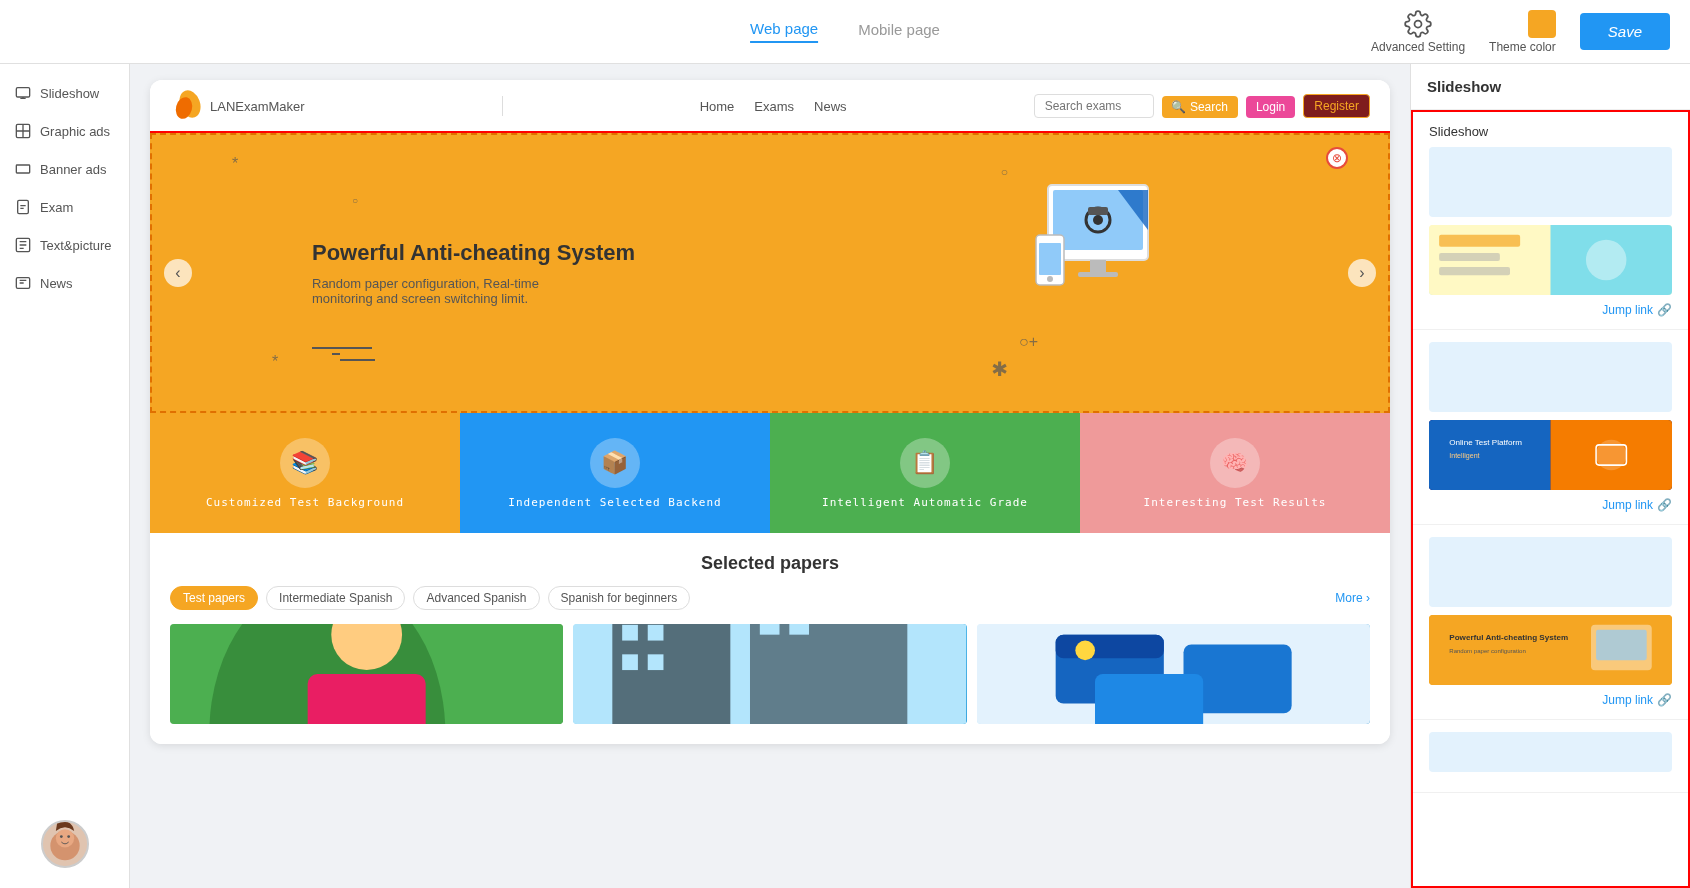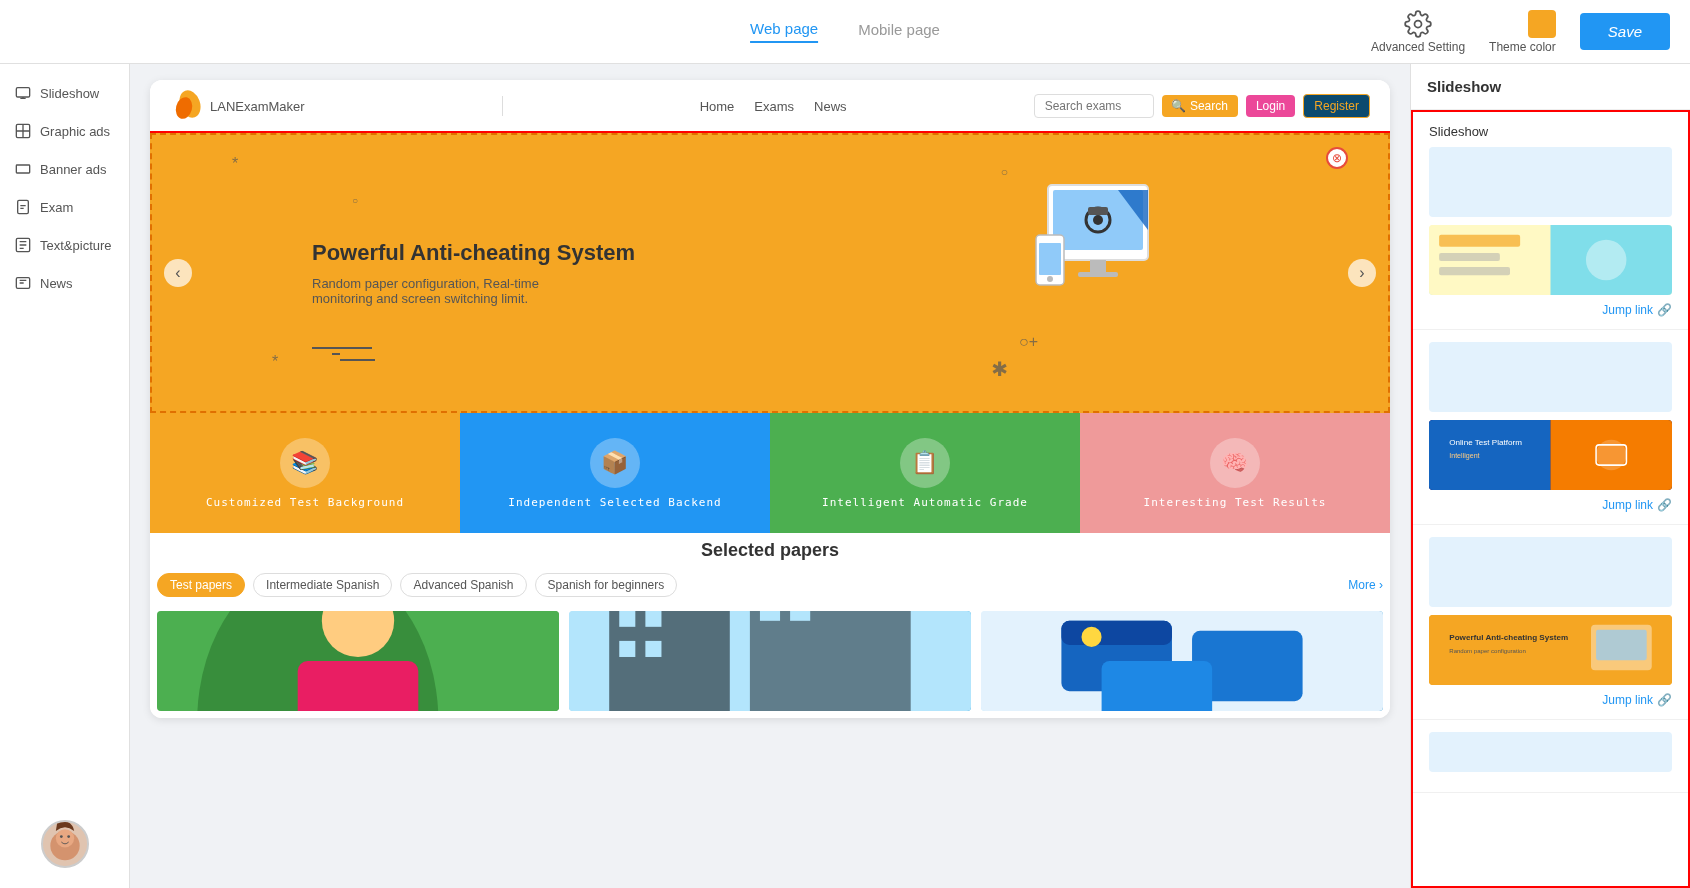--- a/index.html
+++ b/index.html
@@ -158,21 +158,21 @@
     }
     .preview-nav-links {
       display: flex;
       gap: 20px;
       font-size: 13px;
       color: #555;
     }
     .preview-nav-links span { cursor: pointer; }
     .preview-nav-right {
       display: flex;
-      align-items: center;
+      align-items: flex-end;
       gap: 8px;
     }
     .search-box {
       border: 1px solid #ddd;
       border-radius: 4px;
       padding: 4px 10px;
       font-size: 12px;
       width: 120px;
     }
     .search-btn {
@@ -187,21 +187,21 @@
     .login-btn {
       background: #ec4899;
       color: #fff;
       border: none;
       border-radius: 4px;
       padding: 4px 10px;
       font-size: 12px;
       cursor: pointer;
     }
     .register-btn {
-      background: #0c4a6e;
+      background: #7f1d1d;
       color: #f5a623;
       border: 1px solid #f5a623;
       border-radius: 4px;
       padding: 4px 10px;
       font-size: 12px;
       cursor: pointer;
     }
 
     
     .slideshow-banner {
@@ -308,21 +308,21 @@
     .feature-card-label {
       font-size: 11px;
       color: #fff;
       text-align: center;
       font-family: monospace;
       letter-spacing: 1px;
     }
 
     
     .selected-papers {
-      padding: 7px;
+      padding: 20px;
       background: #fff;
     }
     .section-title {
       font-size: 18px;
       font-weight: bold;
       color: #333;
       text-align: center;
       margin-bottom: 12px;
     }
     .papers-tabs {

